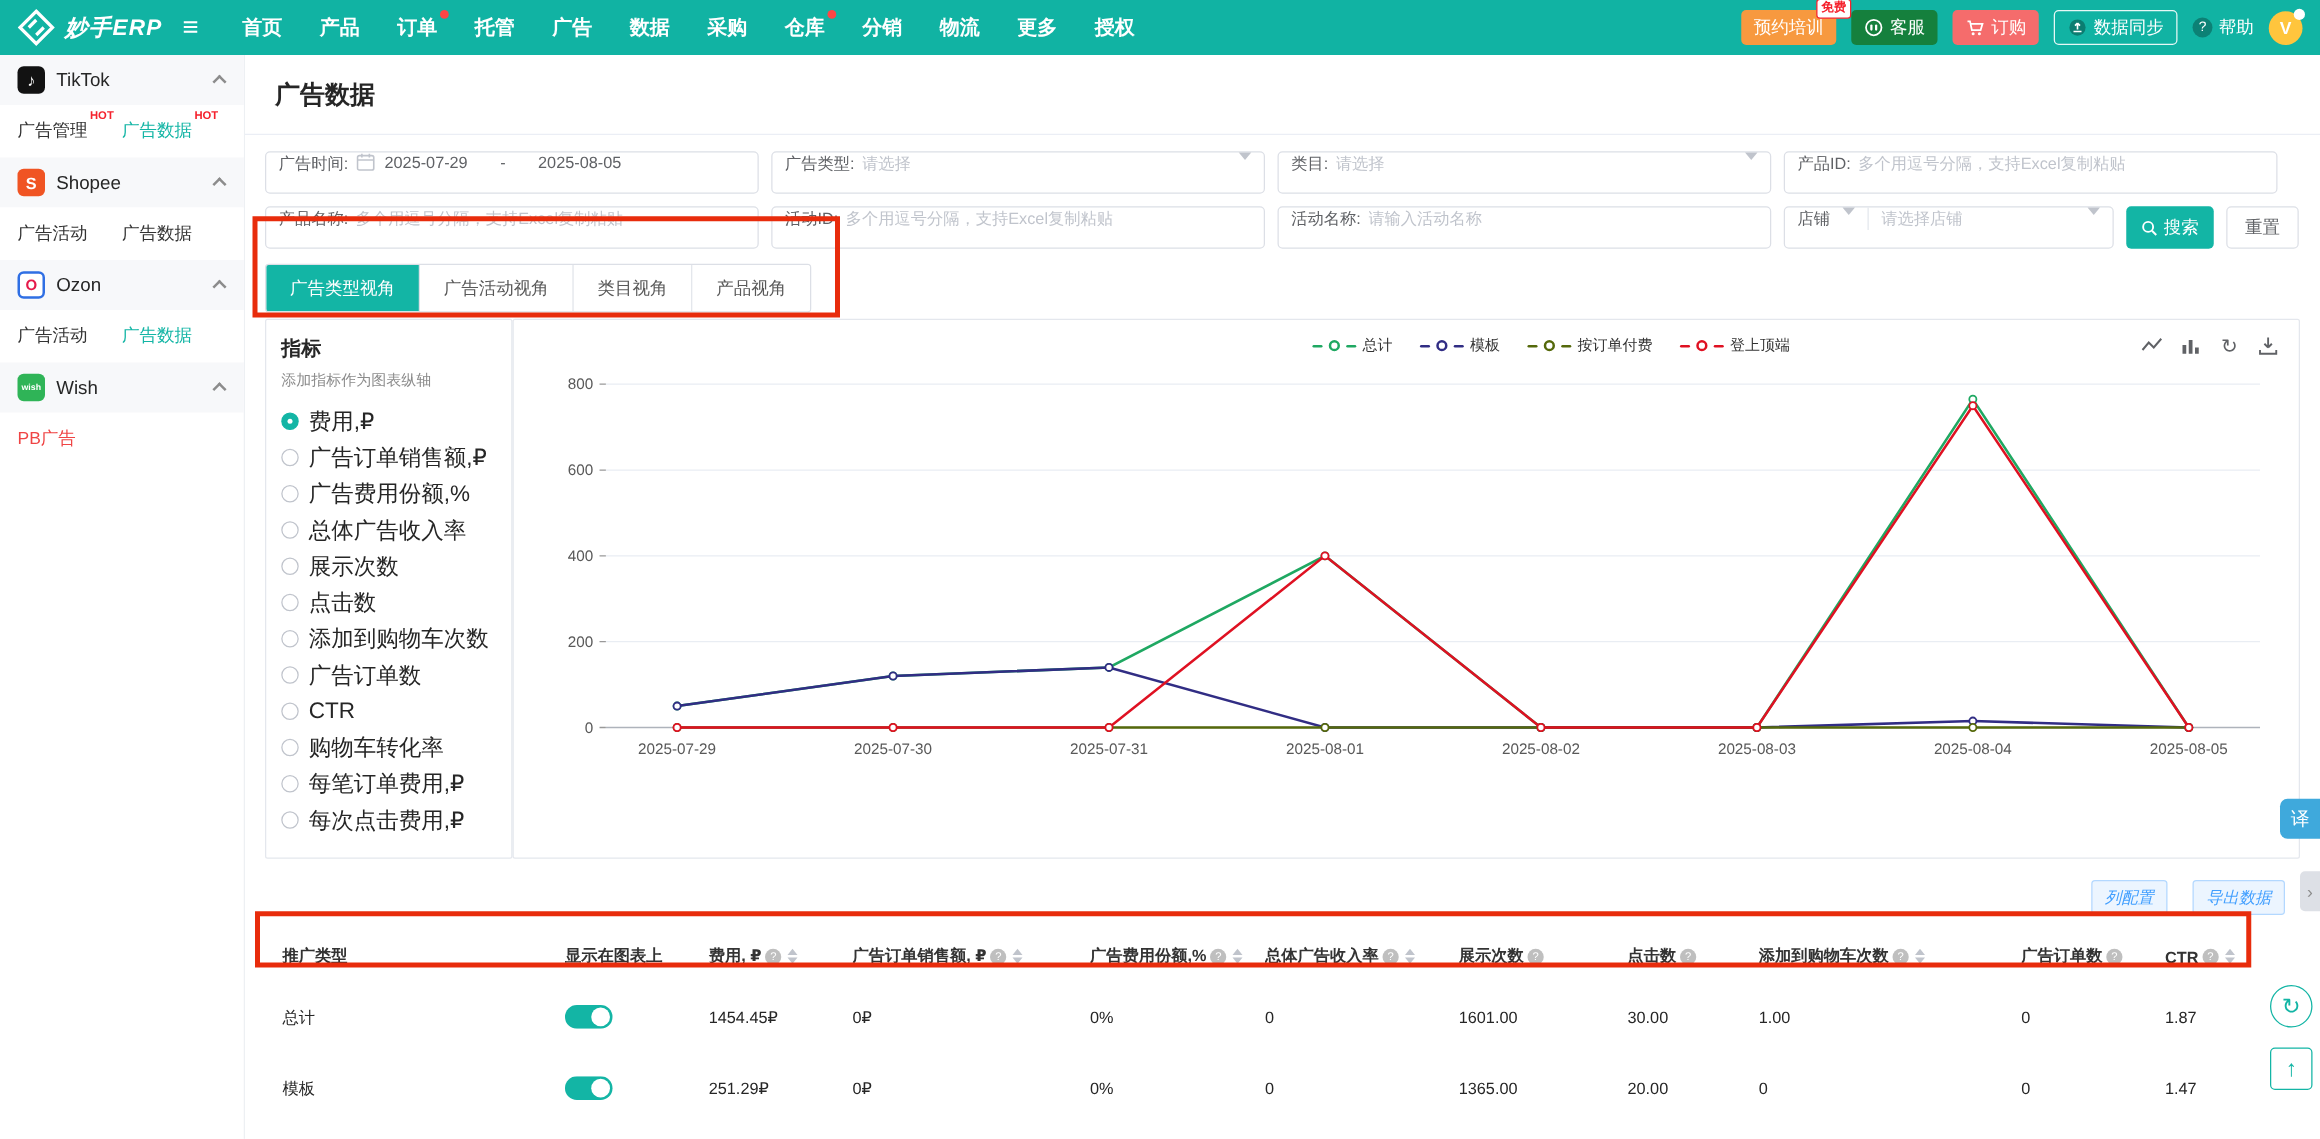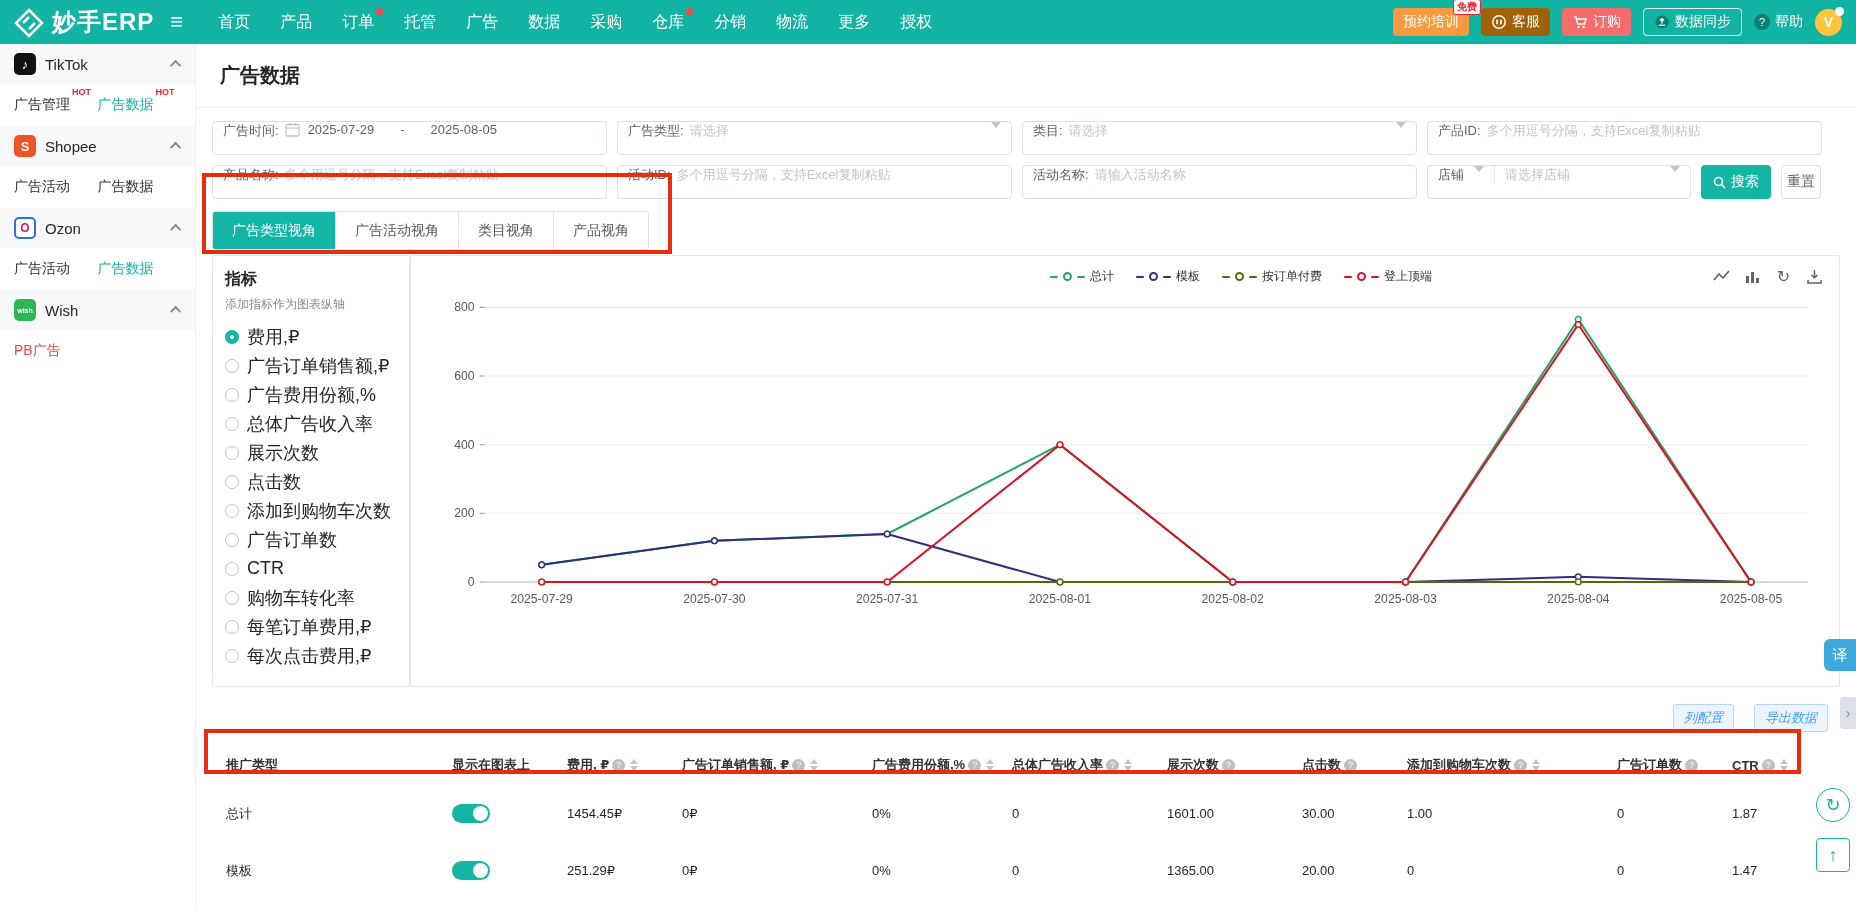--- a/index.html
+++ b/index.html
@@ -2,34 +2,34 @@
 <html><head>
 <meta charset="utf-8">
 <style>
   *{box-sizing:border-box;margin:0;padding:0;}
   html,body{width:1856px;height:911px;overflow:hidden;background:#fff;
     font-family:"Liberation Sans","DejaVu Sans",sans-serif;font-size:14px;color:#333;}
 
   
   .navbar{position:absolute;top:0;left:0;right:0;height:44px;background:#11b3a3;display:flex;
     align-items:center;color:#fff;padding:0 14px;z-index:60;}
-  .brand{display:flex;align-items:flex-end;gap:8px;font-size:24px;font-weight:bold;letter-spacing:1px;}
+  .brand{display:flex;align-items:center;gap:8px;font-size:18px;font-weight:bold;letter-spacing:1px;font-style:italic;}
   .logo-svg{width:30px;height:30px;display:block;}
   .hamburger{margin:0 20px 0 16px;font-size:22px;line-height:1;cursor:pointer;}
   .nav-menu{display:flex;align-items:center;height:100%;}
-  .nav-item{position:relative;padding:0 15px;font-size:16px;font-weight:400;cursor:pointer;height:100%;
+  .nav-item{position:relative;padding:0 15px;font-size:16px;font-weight:700;cursor:pointer;height:100%;
     display:flex;align-items:center;text-align:center;}
   .nav-dot{position:absolute;top:8px;right:6px;width:7px;height:7px;background:#ff4545;border-radius:50%;}
   .nav-right{margin-left:auto;display:flex;align-items:center;gap:12px;}
   .nav-btn{height:28px;display:flex;align-items:center;gap:5px;padding:0 10px;border-radius:4px;
     font-size:14px;cursor:pointer;white-space:nowrap;}
   .btn-train{background:#f7993f;position:relative;}
   .badge-free{position:absolute;top:-9px;right:-12px;background:#fff;color:#f5222d;font-size:10px;
     line-height:12px;padding:1px 3px;border-radius:3px;border:1px solid #f5222d;font-weight:bold;}
-  .btn-service{background:#a16207;text-align:center;}
+  .btn-service{background:#15803d;text-align:center;}
   .btn-buy{background:#f56c6c;}
   .btn-sync{border:1px solid rgba(255,255,255,.9);background:transparent;}
   .help-box{display:flex;align-items:center;gap:5px;cursor:pointer;}
   .q-circle{width:16px;height:16px;border-radius:50%;background:rgba(0,0,0,.28);color:#fff;font-size:11px;
     display:flex;align-items:center;justify-content:center;}
   .avatar{width:27px;height:27px;border-radius:50%;background:#ffc53d;color:#fff;font-weight:bold;
     display:flex;align-items:center;justify-content:center;position:relative;cursor:pointer;}
   .avatar::after{content:'';position:absolute;top:-2px;right:-2px;width:9px;height:9px;background:#fff;border-radius:50%;}
   .mini-ico{width:16px;height:16px;display:block;}
 
@@ -66,21 +66,21 @@
   .caret{margin-left:auto;width:0;height:0;border-left:5px solid transparent;border-right:5px solid transparent;
     border-top:6px solid #c0c4cc;flex:none;}
   .w395{width:395px;}
   .cal-ico{width:15px;height:15px;margin-right:8px;flex:none;display:block;}
   .date-txt{color:#606266;}
   .date-sep{margin:0 26px;color:#606266;}
   .shop-field{width:264px;cursor:pointer;}
   .shop-div{width:1px;height:18px;background:#e4e7ed;margin:0 10px;}
   .btn-search{width:70px;height:34px;background:#13b5a5;color:#fff;border:none;border-radius:4px;
     display:flex;align-items:center;justify-content:center;gap:5px;font-size:14px;cursor:pointer;}
-  .btn-reset{width:40px;height:34px;background:#fff;color:#606266;border:1px solid #dcdfe6;border-radius:4px;
+  .btn-reset{width:58px;height:34px;background:#fff;color:#606266;border:1px solid #dcdfe6;border-radius:4px;
     display:flex;align-items:center;justify-content:center;font-size:14px;cursor:pointer;}
 
   .tabs{display:inline-flex;margin:2px 16px 0;border:1px solid #dcdfe6;border-radius:3px;overflow:hidden;}
   .tab{height:37px;display:flex;align-items:center;padding:0 19px;font-size:14px;color:#595959;
     background:#fff;border-right:1px solid #dcdfe6;cursor:pointer;white-space:nowrap;}
   .tab:last-child{border-right:none;}
   .tab.active{background:#13b5a5;color:#fff;}
 
   .content{display:flex;gap:0;margin:5px 16px 0;height:432px;}
   .metrics-card{width:198px;border:1px solid #e4e7ed;border-radius:2px;padding:13px 12px;flex:none;overflow:hidden;}

